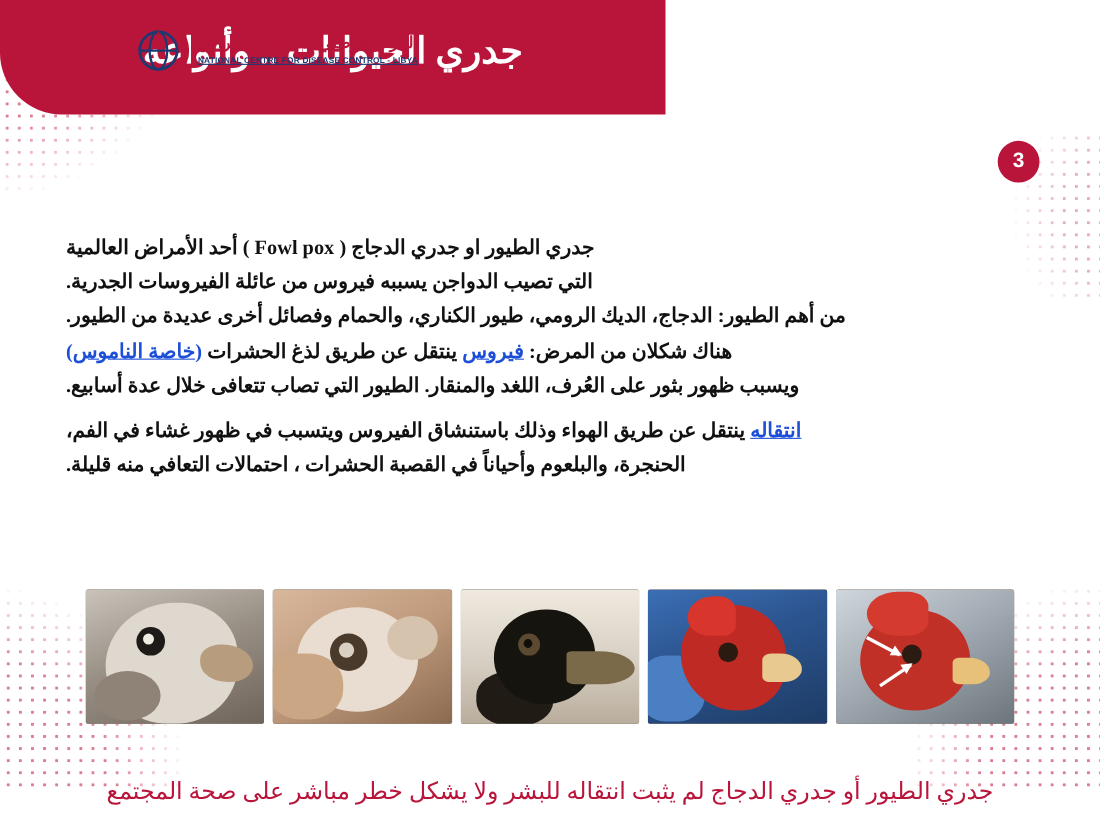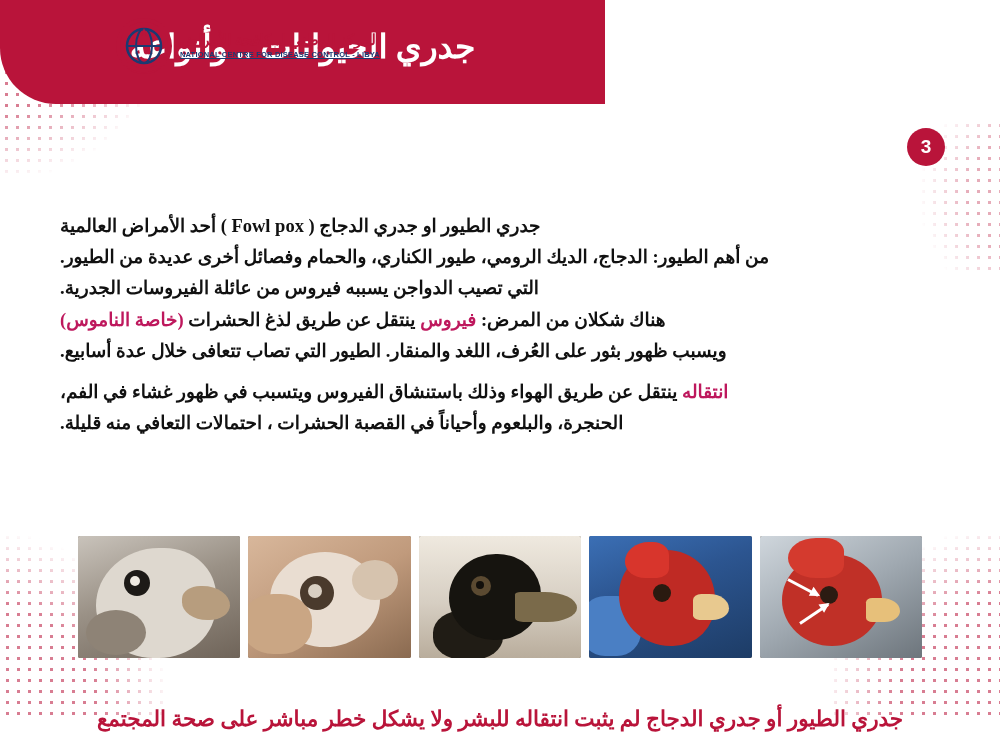--- a/index.html
+++ b/index.html
@@ -147,21 +147,21 @@
     left: 60px;
     width: 880px;
     text-align: left;
     color: #111111;
     font-size: 18.5px;
     font-weight: bold;
     line-height: 1.58;
   }
   .body-text p { margin: 0 0 2px 0; }
   .body-text .gap { height: 10px; }
-  .red { color: #be185d; }
+  .red { color: #1d4ed8; text-decoration: underline; }
   .ltr-inline {
     direction: ltr;
     unicode-bidi: isolate;
     font-family: "Liberation Serif", serif;
   }
 
   
   .photo-strip {
     position: absolute;
     top: 536px;
@@ -240,21 +240,21 @@
 
   
   .footer {
     position: absolute;
     bottom: 16px;
     left: 0;
     width: 1000px;
     text-align: center;
     color: #b9143a;
     font-size: 21.5px;
-    font-weight: bold;
+    font-weight: normal;
     line-height: 1.35;
   }
 </style>
 </head>
 <body>
 
 <div class="page">
 
   <div class="dots tl"></div>
   <div class="dots tr2"></div>
@@ -283,24 +283,24 @@
   </div>
 
   <div class="slide-badge">3</div>
 
 
   <div class="body-text">
     <p>
       <span>جدري الطيور او جدري الدجاج ( <span class="ltr-inline">Fowl pox</span> ) أحد الأمراض العالمية</span>
     </p>
     <p>
+      <span>التي تصيب الدواجن يسببه فيروس من عائلة الفيروسات الجدرية.</span>
+    </p>
+    <p>
       <span>من أهم الطيور: الدجاج، الديك الرومي، طيور الكناري، والحمام وفصائل أخرى عديدة من الطيور.</span>
-    </p>
-    <p>
-      <span>التي تصيب الدواجن يسببه فيروس من عائلة الفيروسات الجدرية.</span>
     </p>
     <p>
       <span>هناك شكلان من المرض: <span class="red">فيروس</span> ينتقل عن طريق لذغ الحشرات <span class="red">(خاصة الناموس)</span></span>
     </p>
     <p>
       <span>ويسبب ظهور بثور على العُرف، اللغد والمنقار. الطيور التي تصاب تتعافى خلال عدة أسابيع.</span>
     </p>
     <div class="gap"></div>
     <p>
       <span><span class="red">انتقاله</span> ينتقل عن طريق الهواء وذلك باستنشاق الفيروس ويتسبب في ظهور غشاء في الفم،</span>

